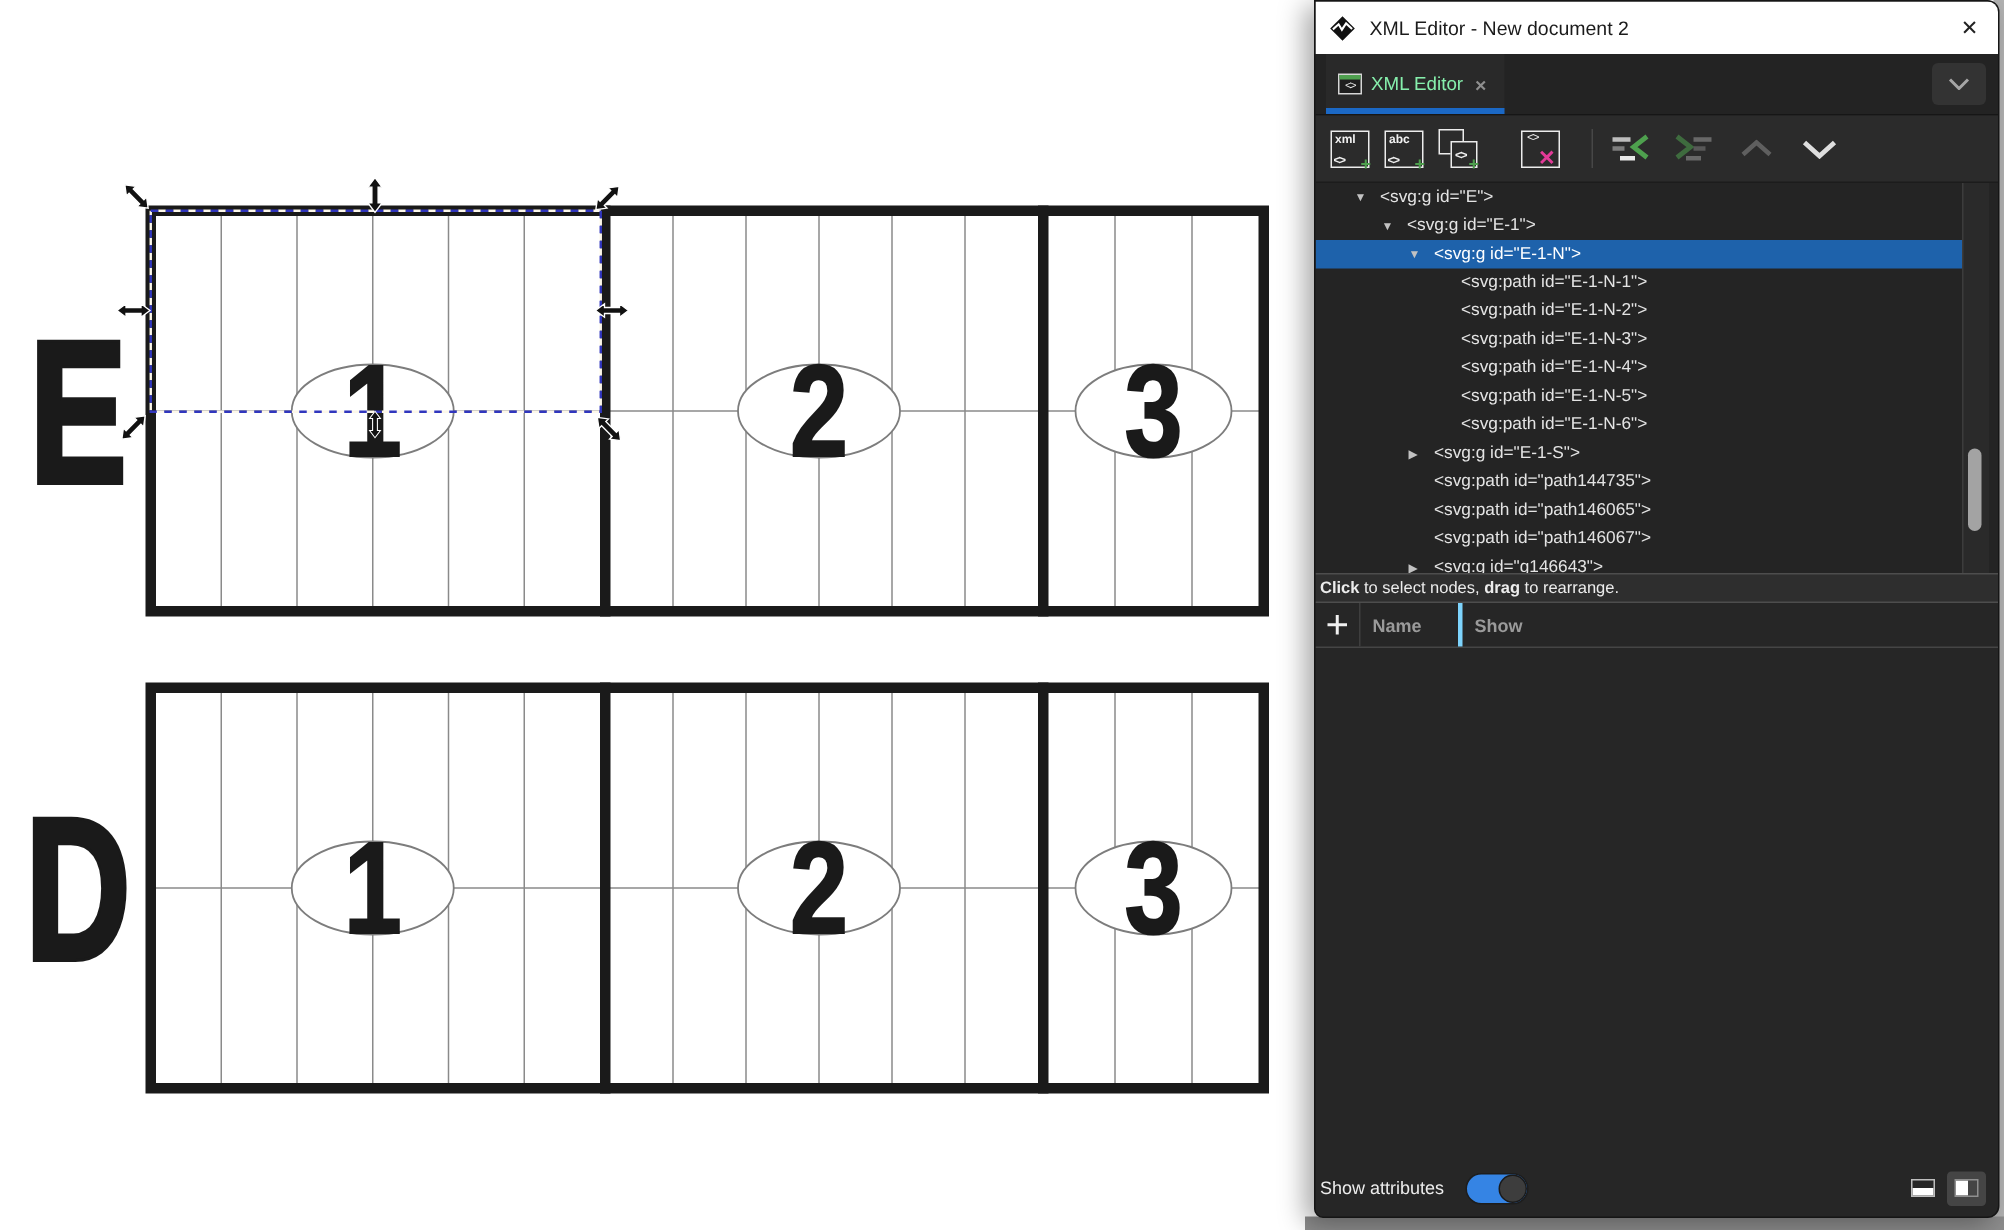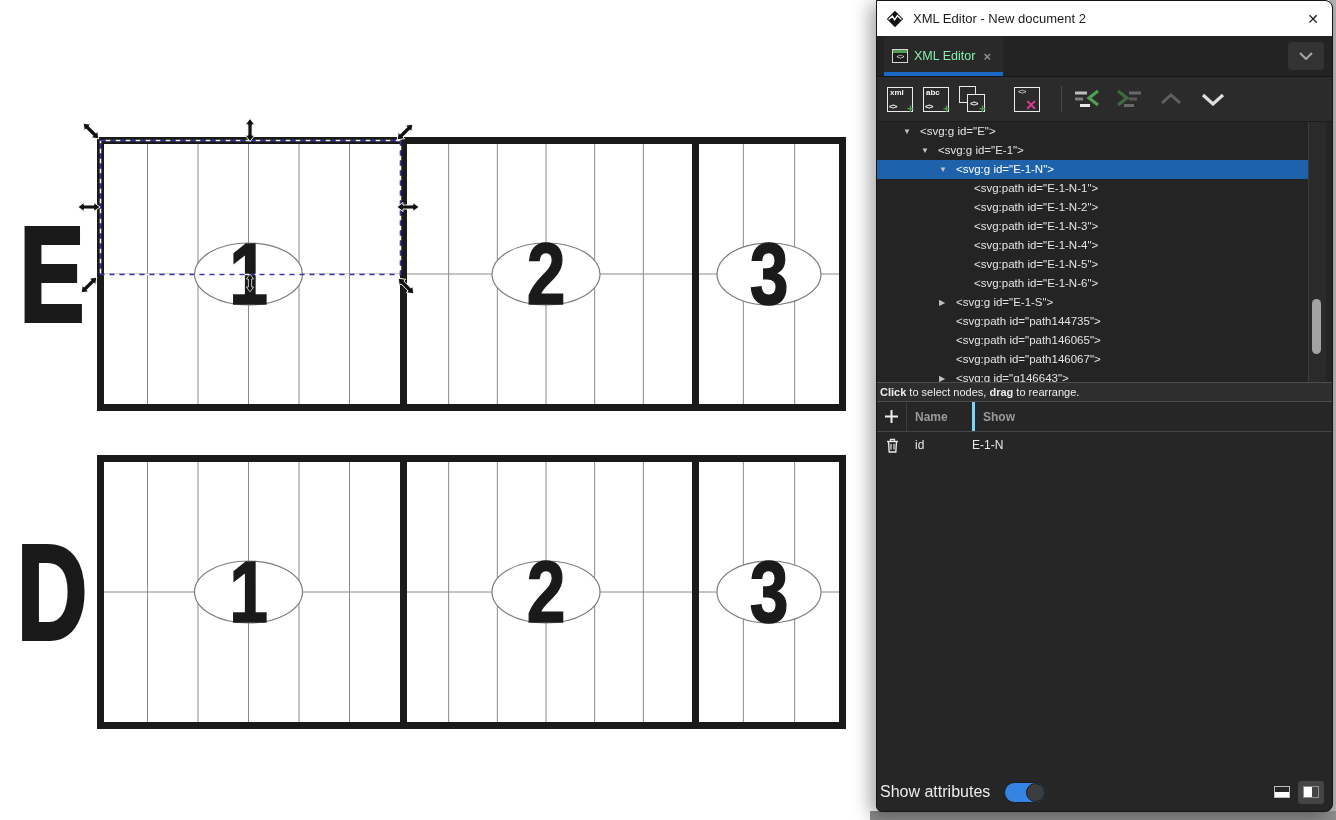--- a/index.html
+++ b/index.html
@@ -65,21 +65,21 @@
   .attr-header span{font-size:12px;font-weight:bold;color:#9a9a9a;}
   .attr-row{flex:0 0 26px;display:flex;align-items:center;background:#262626;font-size:12px;color:#e8e8e8;}
   .attr-row .trash-btn{width:30px;background:none;border:none;display:flex;align-items:center;justify-content:center;padding:0;}
   .attr-row .a-name{width:57px;padding-left:8px;box-sizing:border-box;}
   .attr-row .a-value{padding-left:8px;}
   .attr-space{flex:1;background:#262626;}
   .attr-hint{flex:0 0 18px;font-size:11.5px;color:#ececec;line-height:18px;padding-left:3px;}
   .attr-hint b{font-weight:bold;}
   
   .bottombar{flex:0 0 30px;display:flex;align-items:center;padding:0 8px 4px 3px;}
-  .show-label{font-size:16px;color:#ececec;}
+  .show-label{font-size:12px;color:#ececec;}
   .toggle{width:42px;height:21px;border-radius:11px;background:var(--toggle-on,#3584e4);position:relative;margin-left:14px;border:1px solid #1d1d1d;box-sizing:border-box;}
   .toggle .knob{position:absolute;top:0px;right:0px;width:19px;height:19px;border-radius:50%;background:#3d3d3d;border:1px solid #1a1a1a;box-sizing:border-box;}
   .layout-buttons{margin-left:auto;display:flex;gap:3px;}
   .lay-btn{width:26px;height:23px;background:none;border:none;border-radius:3px;display:flex;align-items:center;justify-content:center;padding:0;}
   .lay-btn.active{background:#454545;}
   .li-h{width:16px;height:12px;border:1.5px solid #bdbdbd;box-sizing:border-box;background:linear-gradient(to bottom,transparent 50%,#fff 50%);}
   .li-v{width:16px;height:12px;border:1.5px solid #8f8f8f;box-sizing:border-box;background:linear-gradient(to right,#fff 55%,transparent 55%);}
   b{font-weight:bold;}
 </style>
 </head>
@@ -271,32 +271,20 @@
   <div class="attr-header">
     <button class="add-attr">
       <svg width="15" height="15" viewBox="0 0 15 15">
         <path d="M7.5 1 V14 M1 7.5 H14" stroke="#f0f0f0" stroke-width="2"></path>
       </svg>
     </button>
     <span class="col-name">Name</span>
     <span class="col-value">Show</span>
   </div>
 
-  <div class="attr-row">
-    <button class="trash-btn">
-      <svg width="13" height="15" viewBox="0 0 13 15">
-        <path d="M1 3.5 H12" stroke="#e6e6e6" stroke-width="1.4"></path>
-        <path d="M4.5 3 V1.5 H8.5 V3" fill="none" stroke="#e6e6e6" stroke-width="1.3"></path>
-        <path d="M2.5 3.5 L3.2 14 H9.8 L10.5 3.5" fill="none" stroke="#e6e6e6" stroke-width="1.4"></path>
-        <path d="M5 6 V11.5 M8 6 V11.5" stroke="#e6e6e6" stroke-width="1.2"></path>
-      </svg>
-    </button>
-    <span class="a-name">id</span>
-    <span class="a-value">E-1-N</span>
-  </div>
 
   <div class="attr-space"></div>
 
 
   <div class="bottombar">
     <span class="show-label">Show attributes</span>
     <div class="toggle on" id="attr-toggle">
       <div class="knob"></div>
     </div>
     <div class="layout-buttons">

